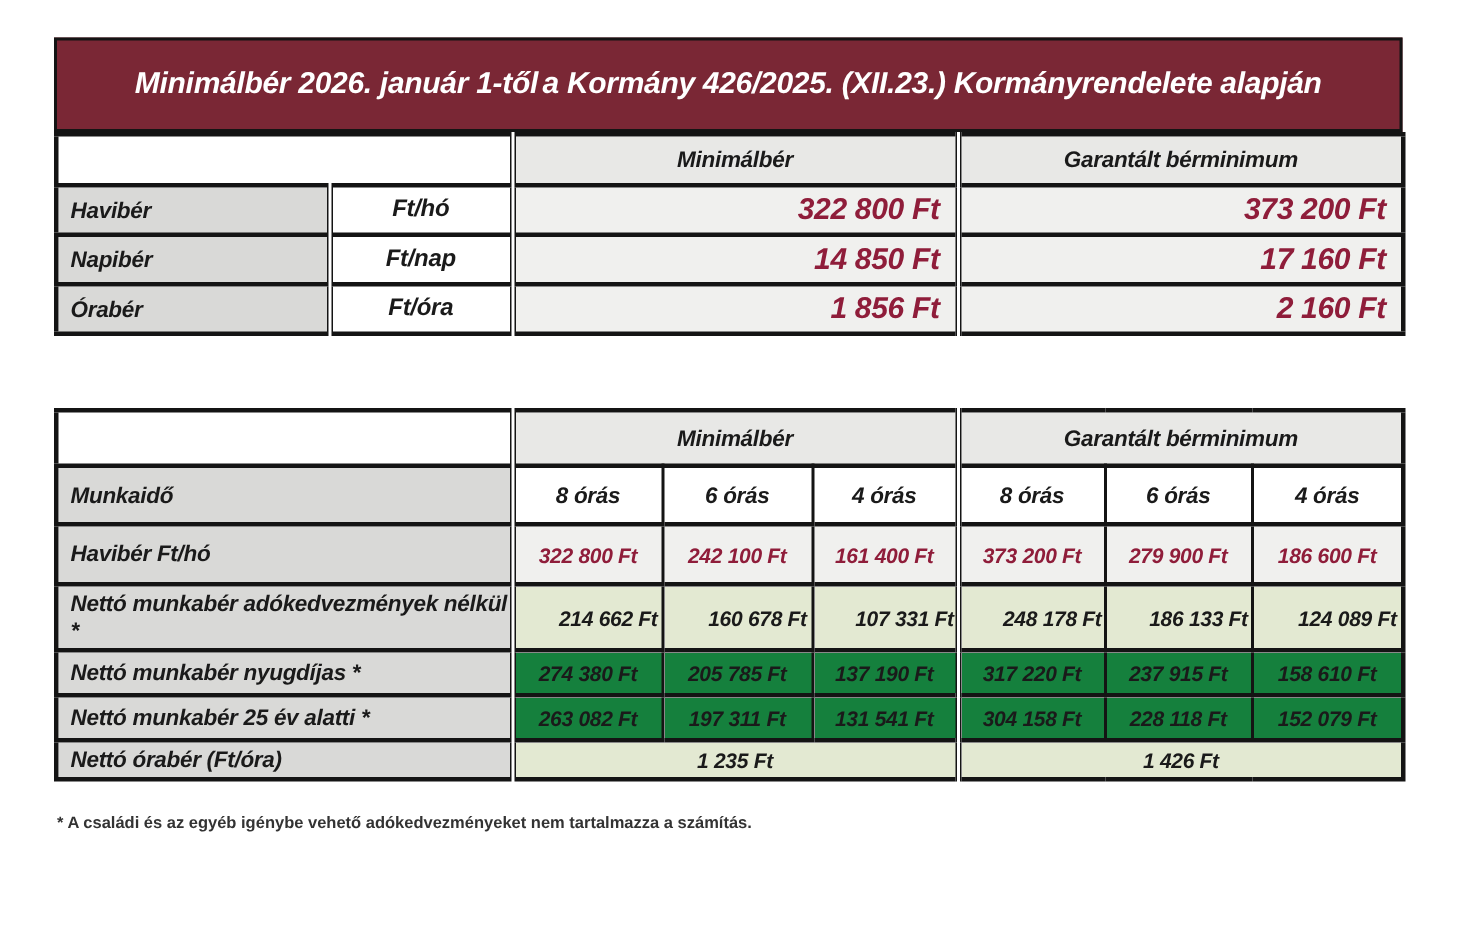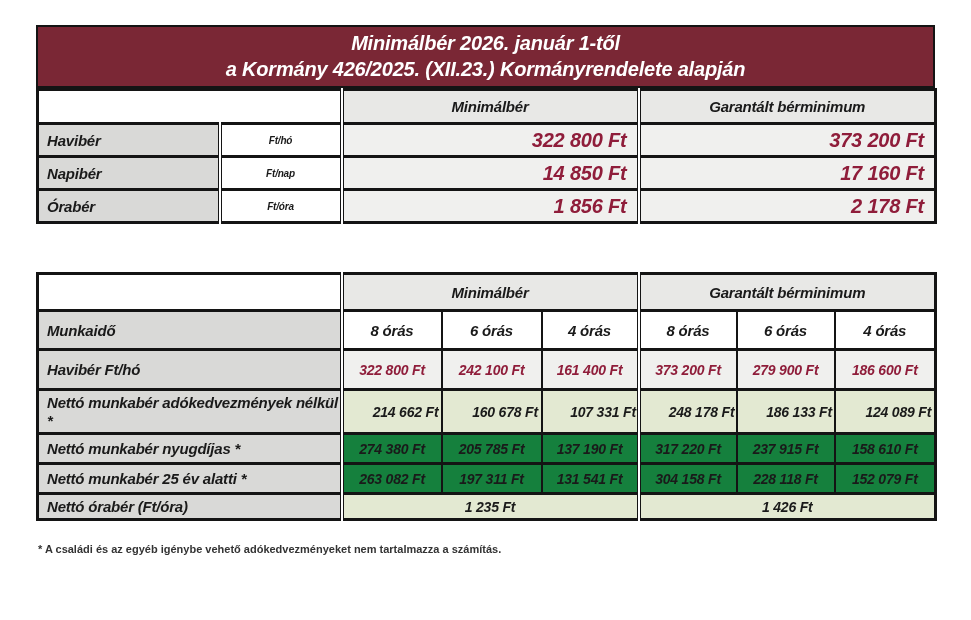--- a/index.html
+++ b/index.html
@@ -16,21 +16,21 @@
   
   .title-band {
     box-sizing: border-box;
     margin: 25px 0 0 36px;
     width: 899px;
     height: 63px;
     background: #7a2735;
     border: 2px solid #141414;
     color: #ffffff;
     display: flex;
-    flex-direction: column;
+    flex-direction: row;
     justify-content: center;
     align-items: center;
     gap: 3px;
     text-align: center;
   }
   .title-band .l1 { font-size: 20px; }
   .title-band .l2 { font-size: 20px; }
 
   
   table {
@@ -48,21 +48,21 @@
     padding: 0;
     overflow: hidden;
     white-space: nowrap;
   }
   table { border: 3px solid #141414; font-style: italic; }
   .dbl { border-left: 4px double #141414; }
 
   .blank   { background: #ffffff; }
   .ghead   { background: #e8e8e6; font-size: 15px; text-align: center; }
   .lbl     { background: #d9d9d7; font-size: 15px; text-align: left; padding-left: 8px; }
-  .unit    { background: #ffffff; font-size: 10px; text-align: center; }
+  .unit    { background: #ffffff; font-size: 16px; text-align: center; }
   .bigval  { background: #f0f0ee; color: #8f1d3a; font-size: 20px; text-align: right; padding-right: 10px; }
 
   
   .t1 tr.hdr  td, .t1 tr.hdr  th { height: 34px; }
   .t1 tr.data td { height: 33px; }
 
   
   .t2 .hourhead { background: #ffffff; font-size: 15px; text-align: center; }
   .t2 .vred   { background: #f0f0ee; color: #8f1d3a; font-size: 14px; text-align: center; }
   .t2 .vgreen { background: #e3e9d2; font-size: 14px; text-align: center; padding-left: 27px; }
@@ -115,21 +115,21 @@
   <tr class="data">
     <td class="lbl">Napibér</td>
     <td class="unit dbl">Ft/nap</td>
     <td class="bigval dbl">14 850 Ft</td>
     <td class="bigval dbl">17 160 Ft</td>
   </tr>
   <tr class="data">
     <td class="lbl">Órabér</td>
     <td class="unit dbl">Ft/óra</td>
     <td class="bigval dbl">1 856 Ft</td>
-    <td class="bigval dbl">2 178 Ft</td>
+    <td class="bigval dbl">2 160 Ft</td>
   </tr>
 </tbody>
   </table>
 
 <table class="t2" style="margin-top:48px">
   <colgroup>
     <col style="width:304px">
     <col style="width:100px">
       <col style="width:100px">
       <col style="width:97px">

